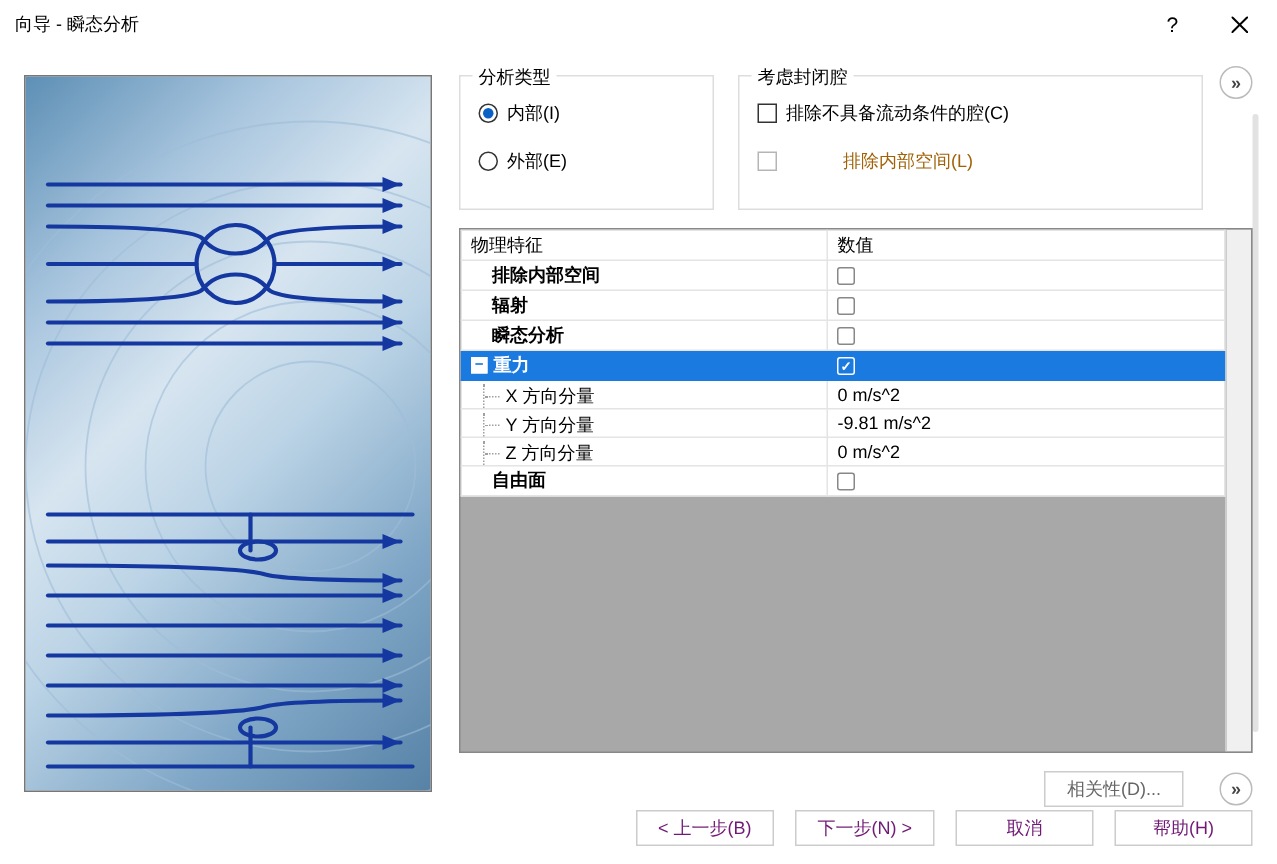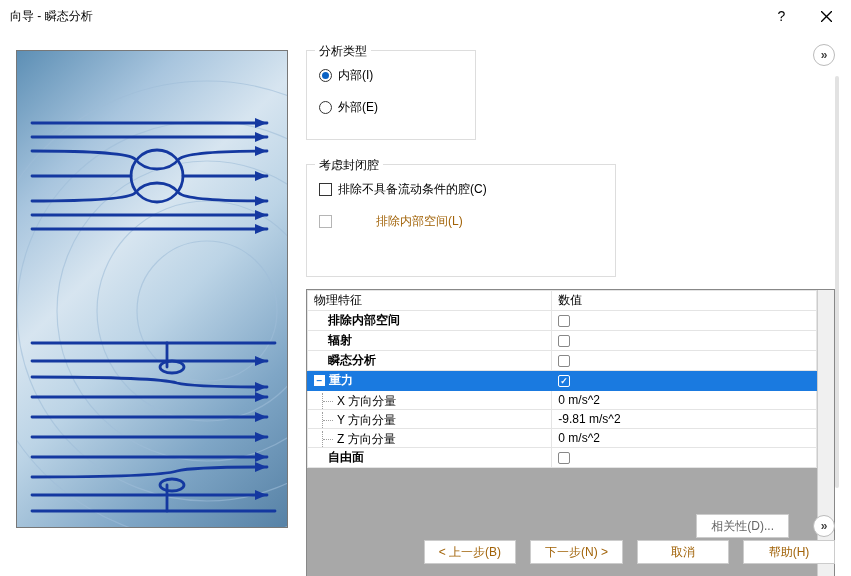--- a/index.html
+++ b/index.html
@@ -55,37 +55,36 @@
 
   .right-col {
     flex: 1;
     position: relative;
   }
 
   
   .groups {
     display: flex;
     gap: 16px;
-    flex-direction: column;
   }
   .groupbox {
     position: relative;
     border: 1px solid #ddd;
     margin-top: 8px;
     padding: 14px 12px 10px 12px;
   }
   .groupbox .legend {
     position: absolute;
     top: -8px; left: 8px;
     background: #fff;
     padding: 0 4px;
     font-size: 12px;
   }
   .gb-left { width: 170px; height: 90px; }
-  .gb-right { width: 310px; height: 113px; }
+  .gb-right { width: 310px; height: 90px; }
 
   .radio-row, .check-row {
     display: flex; align-items: center;
     height: 20px;
     margin-bottom: 12px;
     font-size: 12px;
   }
   .radio {
     width: 13px; height: 13px; border-radius: 50%;
     border: 1px solid #333; margin-right: 6px;
@@ -185,21 +184,21 @@
     top: 472px;
     display: flex; align-items: center; gap: 24px;
   }
   .btn-flat {
     height: 24px; min-width: 92px;
     border: 1px solid #ccc; background: #fff;
     display: inline-flex; align-items: center; justify-content: center;
     padding: 0 14px;
     font-size: 12px; color: #666;
   }
-  .btn-flat.dark { color: #a16207; }
+  .btn-flat.dark { color: #701a75; }
   .circ-btn {
     width: 22px; height: 22px; border-radius: 50%;
     border: 1px solid #bbb; background: #fff;
     display: inline-flex; align-items: center; justify-content: center;
     font-size: 12px; font-weight: bold; color: #444;
   }
   .circ-btn.topright { position: absolute; top: 44px; right: 16px; }
 
   
   .footer {

